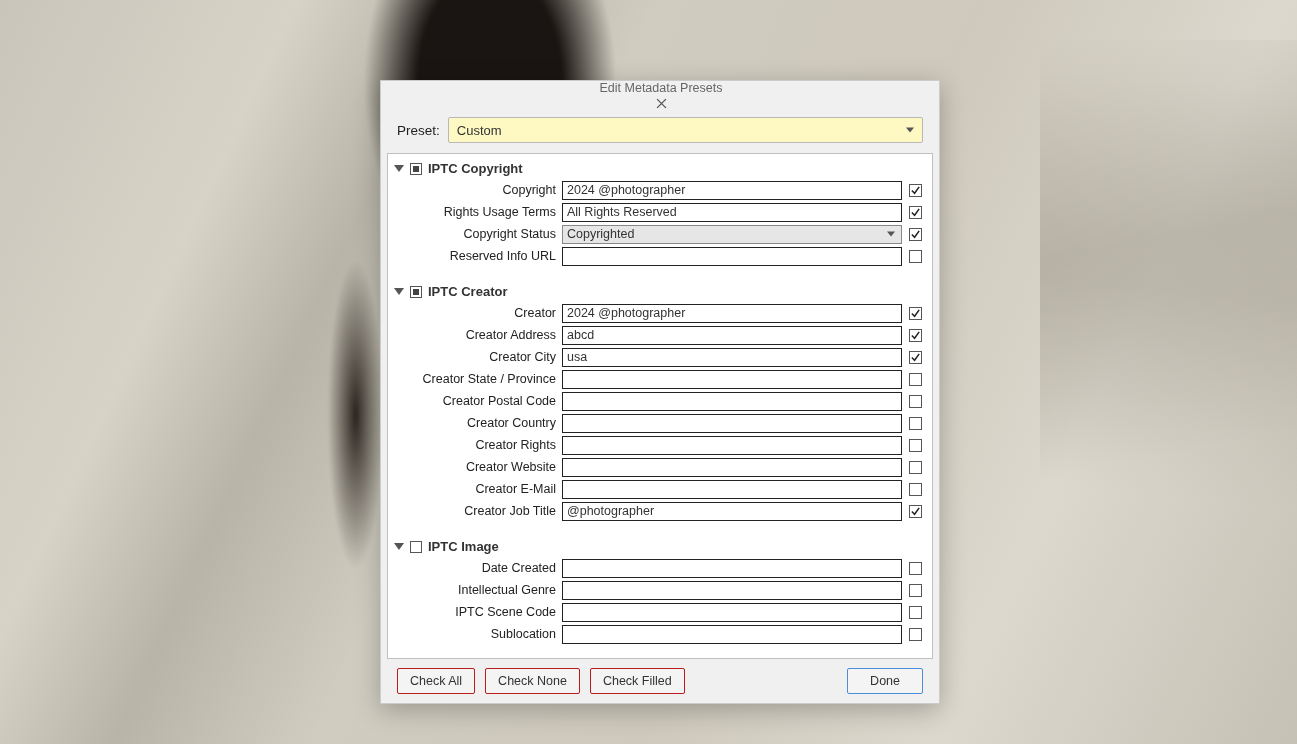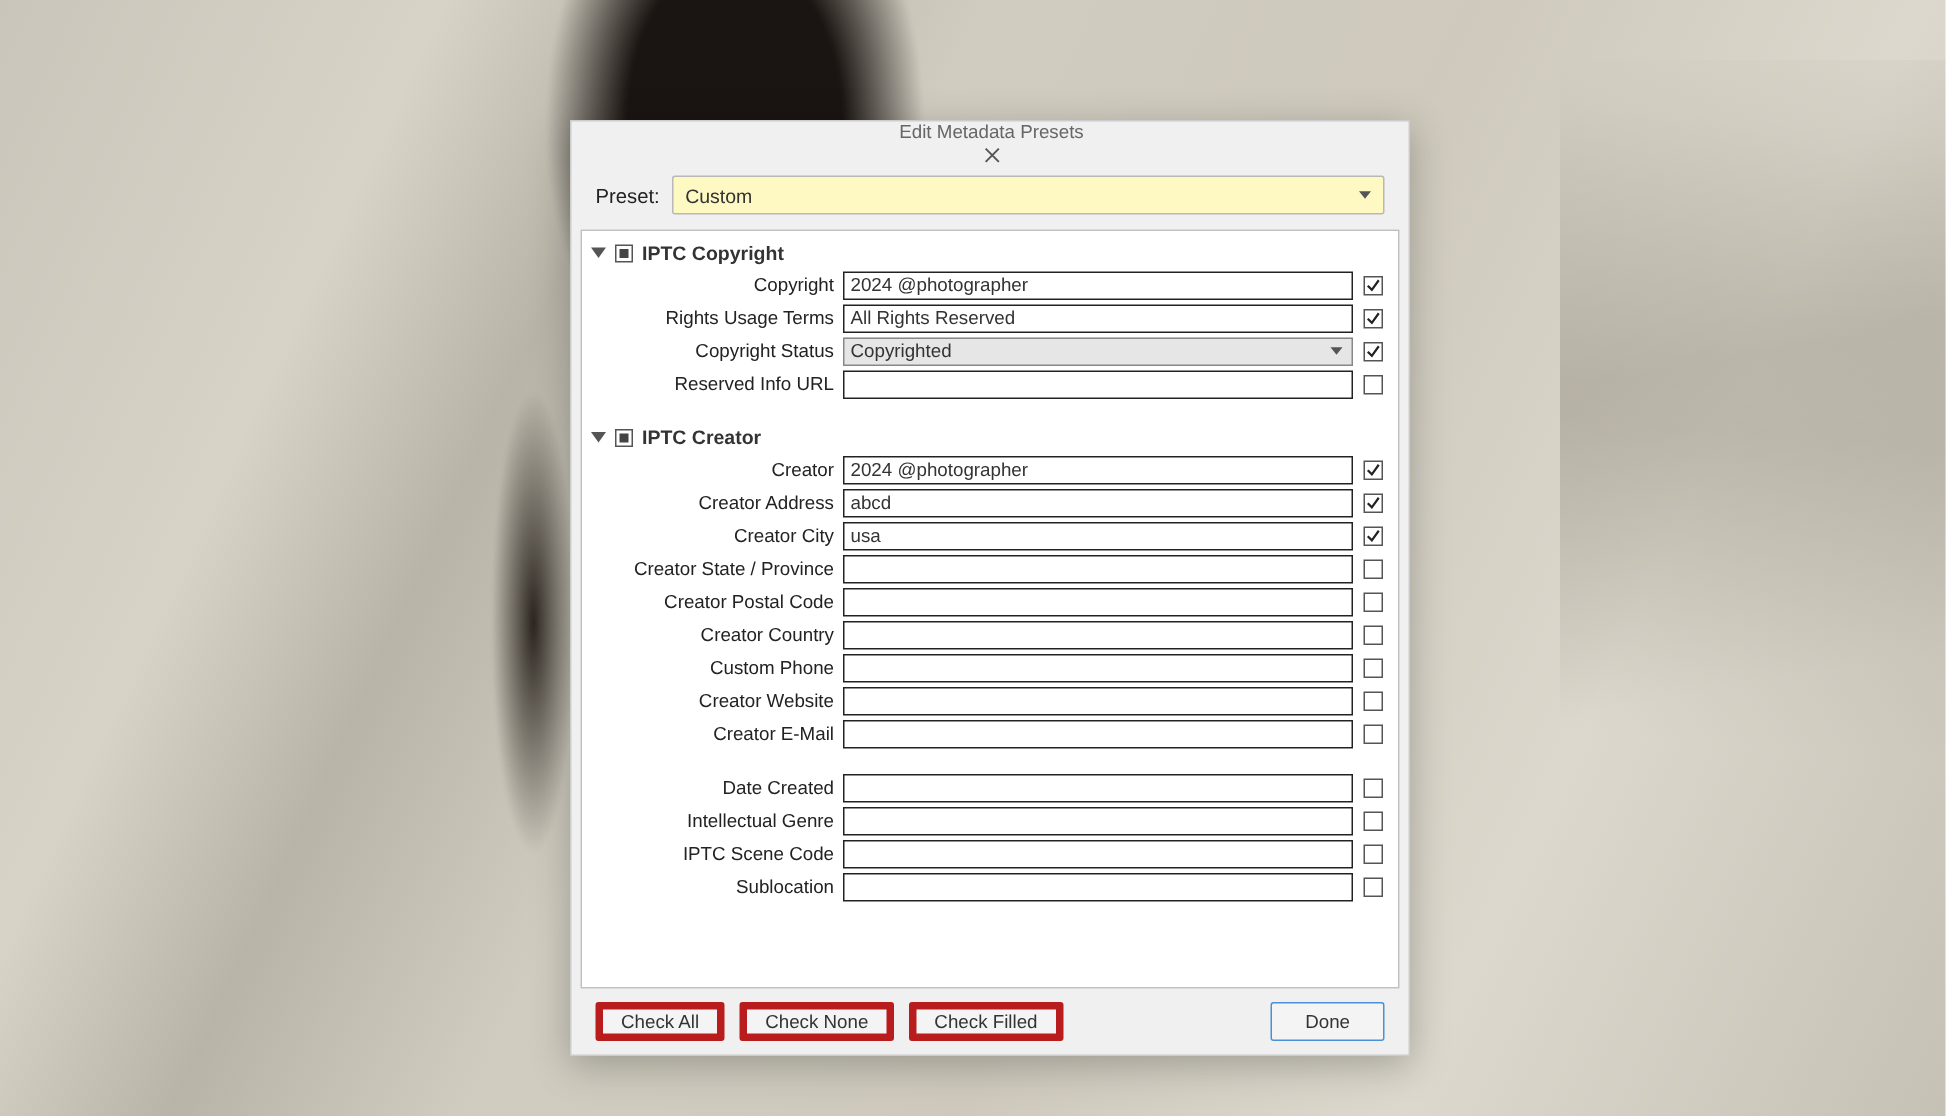--- a/index.html
+++ b/index.html
@@ -78,21 +78,21 @@
   .row-check { width:26px; display:flex; align-items:center; justify-content:center; }
   .chk { width:13px; height:13px; border:1px solid #555; background:#fff; display:flex; align-items:center; justify-content:center; }
   .chk.on svg { width:11px; height:11px; }
 
   .section-gap { height:14px; }
 
   .footer {
     height:44px; display:flex; align-items:center; padding:0 16px; gap:10px;
   }
   .btn {
-    height:26px; padding: 0 12px; background:#f4f4f4; border:5px solid #b91c1c; border-radius:2px;
+    height:26px; padding: 0 12px; background:#f4f4f4; border:1px solid #b91c1c; border-radius:2px;
     font-size:12.5px; display:flex; align-items:center; cursor:default;
   }
   .btn.done { margin-left:auto; border:1px solid #4a90d9; padding:0 22px; }
 </style>
 </head>
 <body>
 
 <div class="backdrop"></div>
 
 <div class="dialog">
@@ -220,44 +220,60 @@
           </div>
         </div>
         <div class="field-row">
           <div class="field-label">Creator Country</div>
           <div class="field-input"></div>
           <div class="row-check">
             <div class="chk off"></div>
           </div>
         </div>
         <div class="field-row">
-          <div class="field-label">Custom Phone</div>
+          <div class="field-label">Creator Rights</div>
           <div class="field-input"></div>
           <div class="row-check">
             <div class="chk off"></div>
           </div>
         </div>
         <div class="field-row">
           <div class="field-label">Creator Website</div>
           <div class="field-input"></div>
           <div class="row-check">
             <div class="chk off"></div>
           </div>
         </div>
         <div class="field-row">
           <div class="field-label">Creator E-Mail</div>
           <div class="field-input"></div>
           <div class="row-check">
             <div class="chk off"></div>
           </div>
         </div>
+        <div class="field-row">
+          <div class="field-label">Creator Job Title</div>
+          <div class="field-input">@photographer</div>
+          <div class="row-check">
+            <div class="chk on">
+              <svg viewBox="0 0 12 12">
+                <path d="M2 6 L5 9 L10 2" stroke="#222" stroke-width="1.6" fill="none"></path>
+              </svg>
+            </div>
+          </div>
+        </div>
       </div>
 
     <div class="section-gap"></div>
 
+    <div class="section-header">
+      <span class="tri"></span>
+      <span class="sect-box empty"></span>
+      <span>IPTC Image</span>
+    </div>
     <div>
         <div class="field-row">
           <div class="field-label">Date Created</div>
           <div class="field-input"></div>
           <div class="row-check">
             <div class="chk off"></div>
           </div>
         </div>
         <div class="field-row">
           <div class="field-label">Intellectual Genre</div>

